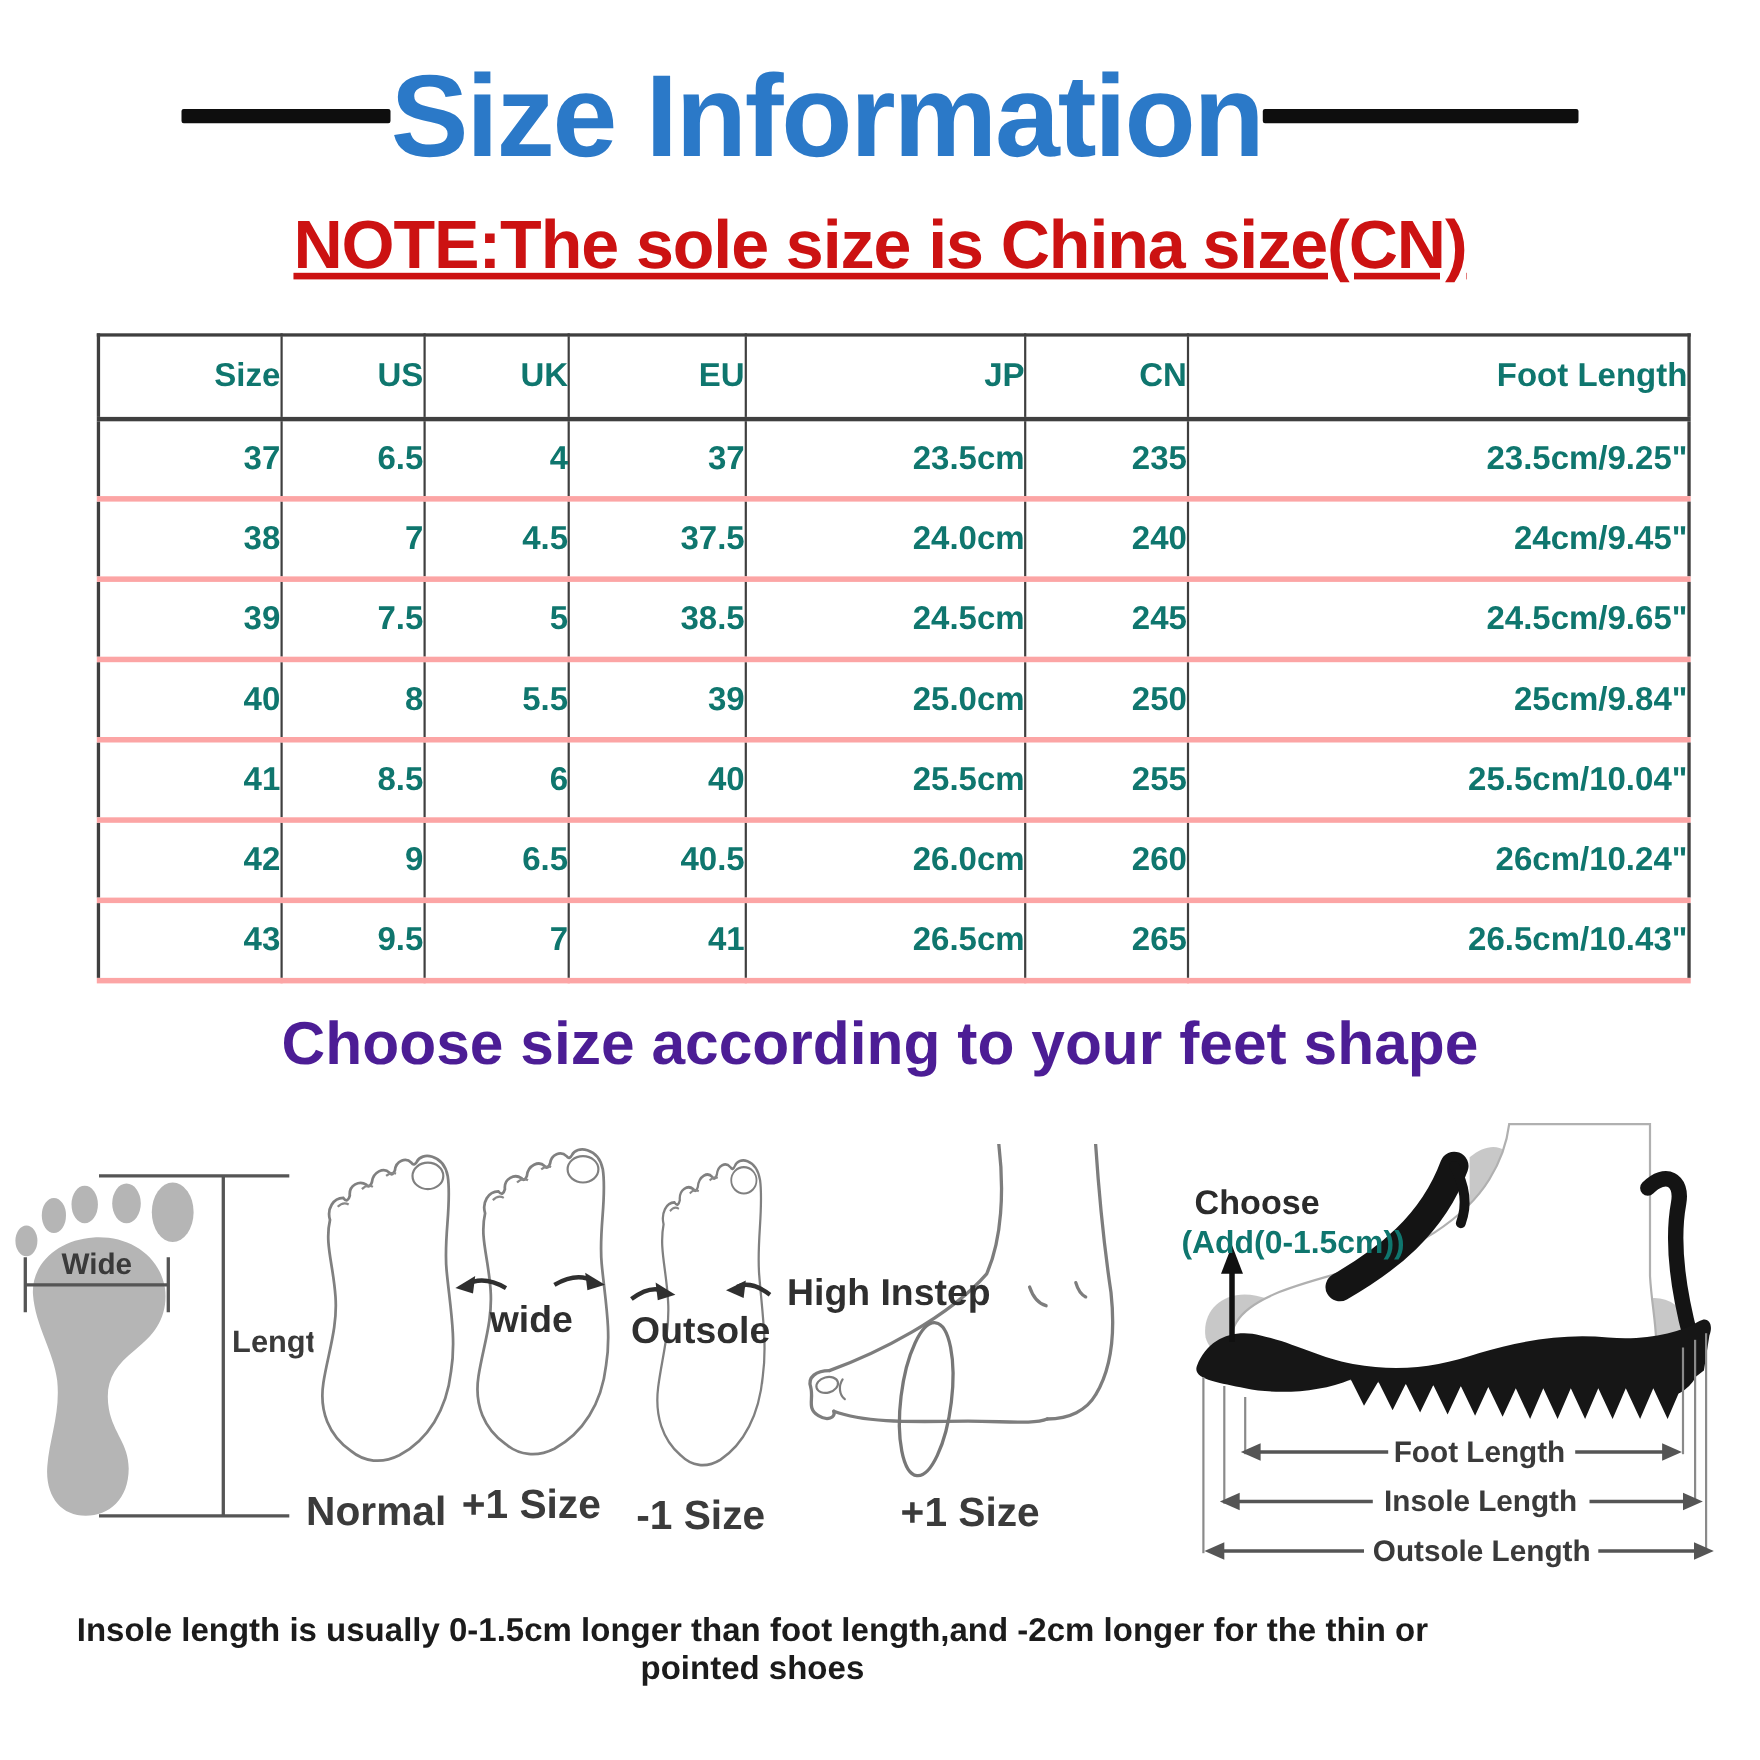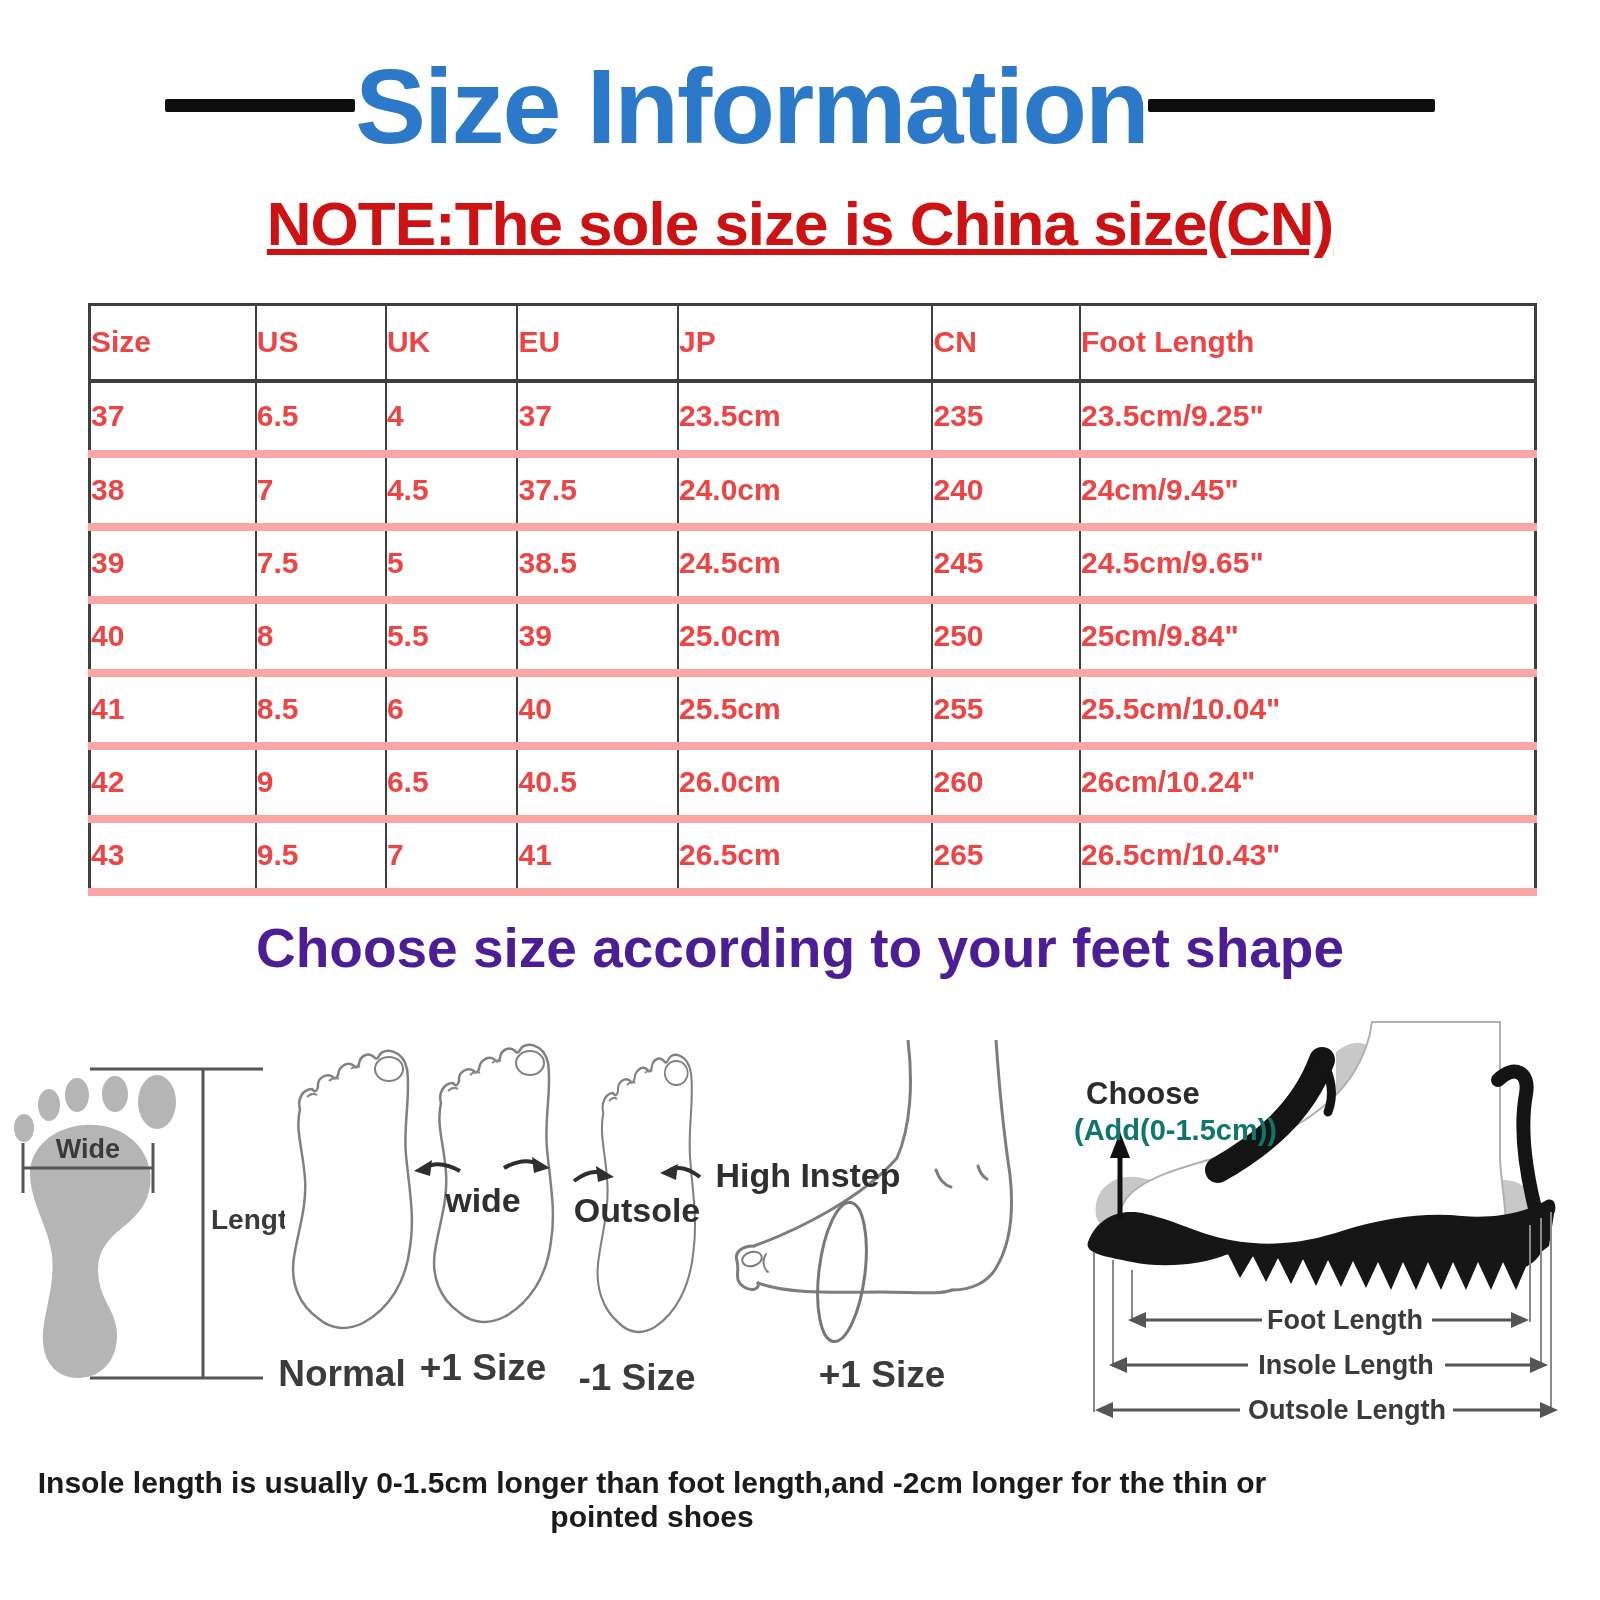--- a/index.html
+++ b/index.html
@@ -15,24 +15,24 @@
   .title-text{font-size:106px;font-weight:bold;color:#2b79c8;letter-spacing:-2px;line-height:1;}
 
   
   .note-row{position:absolute;top:188px;left:0;width:1600px;text-align:center;}
   .note-text{font-size:62px;font-weight:bold;color:#cc1212;letter-spacing:-1px;text-decoration:underline;}
 
   
   .table-wrap{position:absolute;left:88px;top:303px;width:1449px;height:588px;}
   table.size-table{width:100%;height:100%;border-collapse:collapse;table-layout:fixed;
                    border:3px solid #3f3f3f;}
-  table.size-table tr{border-bottom:8px solid #fca5a5;}
+  table.size-table tr{border-bottom:5px solid #fca5a5;}
   table.size-table th, table.size-table td{
-      border-left:2px solid #3f3f3f;text-align:left;vertical-align:middle;
-      font-size:30px;color:#ef4444;padding:0;}
+      border-left:2px solid #3f3f3f;text-align:right;vertical-align:middle;
+      font-size:30px;color:#0f766e;padding:0;}
   table.size-table th:first-child, table.size-table td:first-child{border-left:none;}
   table.size-table th{font-weight:bold;}
   table.size-table td{font-weight:600;}
   table.size-table thead tr{height:76px;border-bottom:4px solid #3f3f3f;}
   table.size-table tbody tr{height:73px;}
 
   
   .heading-row{position:absolute;top:916px;left:0;width:1600px;text-align:center;}
   .heading-text{font-size:55px;font-weight:bold;color:#4c1d95;letter-spacing:0px;}
 
@@ -54,21 +54,21 @@
   .instep-wrap .instep-title{left:-12px;top:116px;width:240px;font-size:34px;color:#2f2f2f;}
   .instep-wrap .instep-label{left:92px;top:314px;width:180px;font-size:37px;}
 
   .shoe-wrap{left:1040px;top:1020px;width:560px;height:420px;}
   .shoe-wrap .space-title{left:46px;top:56px;width:140px;text-align:left;font-size:31px;color:#2b2b2b;}
   .shoe-wrap .space-detail{left:34px;top:94px;width:250px;text-align:left;font-size:29px;color:#0f766e;}
 
   svg text{font-family:"Liberation Sans", sans-serif;font-weight:bold;fill:#3a3a3a;}
 
   
-  .footnote-row{position:absolute;top:1466px;left:0;width:1304px;text-align:center;}
+  .footnote-row{position:absolute;top:1466px;left:0;width:1304px;text-align:center;padding-left:32px;}
   .footnote-text{font-size:30px;font-weight:bold;color:#1b1b1b;letter-spacing:0px;}
 </style>
 </head>
 <body>
 
 <div class="page">
 
   <div class="title-row">
     <div class="title-line left"></div>
     <div class="title-text">Size Information</div>

